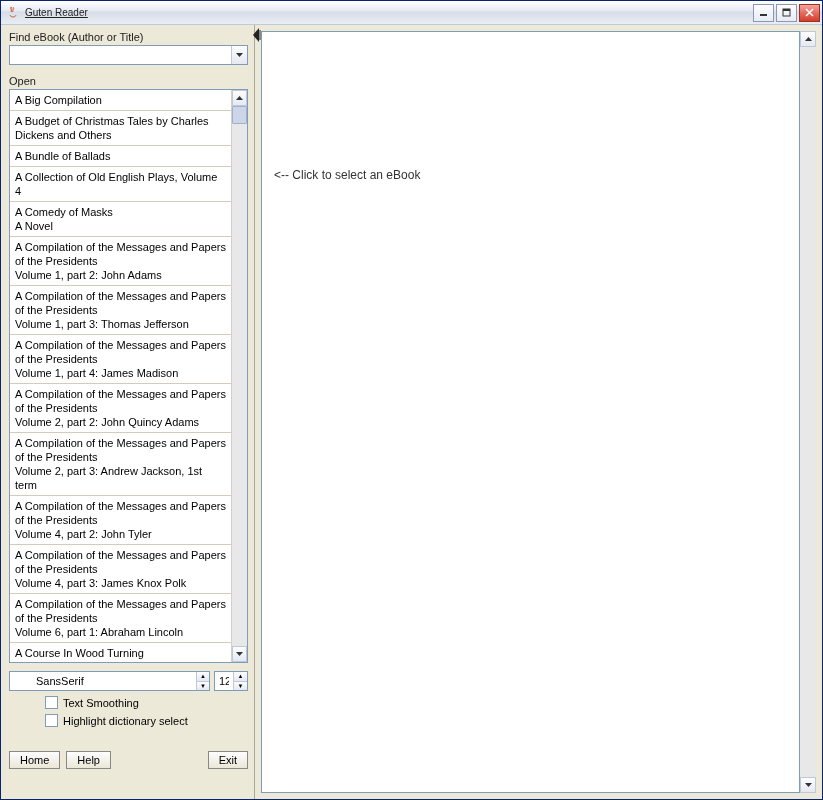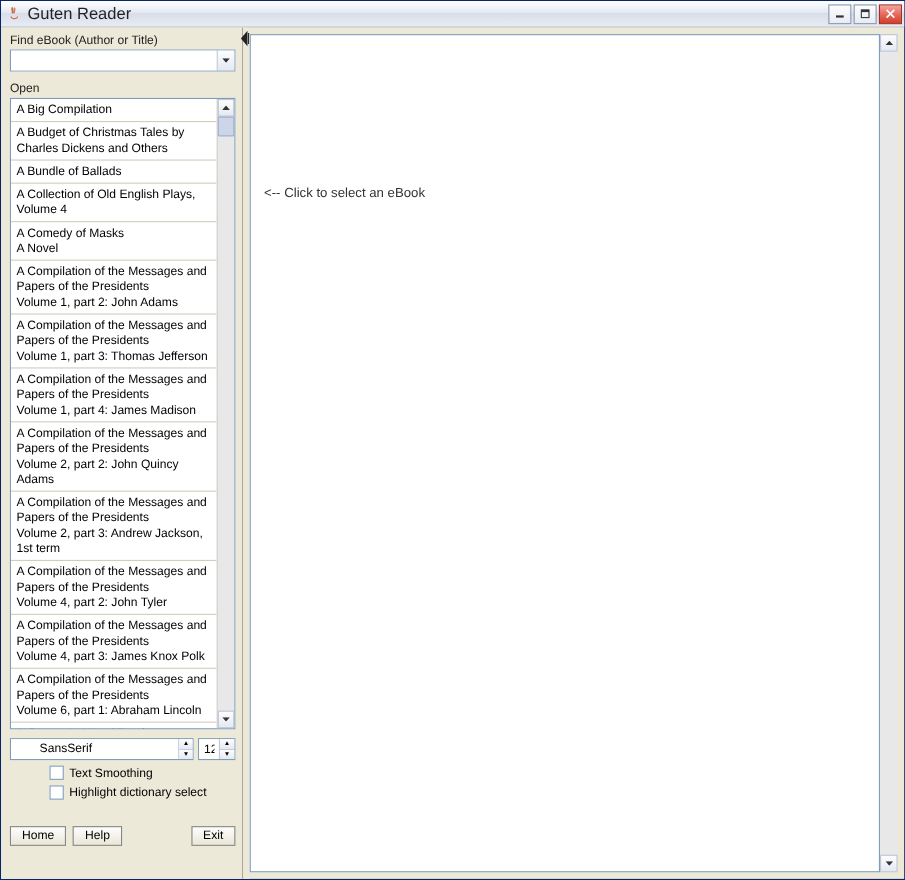--- a/index.html
+++ b/index.html
@@ -28,21 +28,22 @@
   }
   .titlebar .app-icon {
     width: 16px; height: 16px;
     margin-right: 4px;
     display: inline-flex; align-items: center; justify-content: center;
     font-size: 12px;
   }
   .titlebar .title {
     flex: 1;
     color: #222;
-    font-size: 15px;
+    font-size: 10px;
+    text-decoration: underline;
   }
   .winbtn {
     width: 21px; height: 18px;
     border: 1px solid #8b98b1;
     margin-left: 2px;
     background: linear-gradient(180deg, #fdfdfe 0%, #e7ecf4 100%);
     display: inline-flex; align-items: center; justify-content: center;
     font-size: 10px;
     color: #333;
     cursor: default;
@@ -53,21 +54,21 @@
     color: #fff;
     font-weight: bold;
   }
   .content {
     flex: 1;
     display: flex;
     position: relative;
     overflow: hidden;
   }
   .sidebar {
-    width: 220px;
+    width: 254px;
     background: #ece9d8;
     padding: 6px 6px 4px 8px;
     display: flex;
     flex-direction: column;
     border-right: 1px solid #aca899;
   }
   .label { color: #222; margin-bottom: 2px; }
   .combo {
     height: 20px;
     display: flex;

